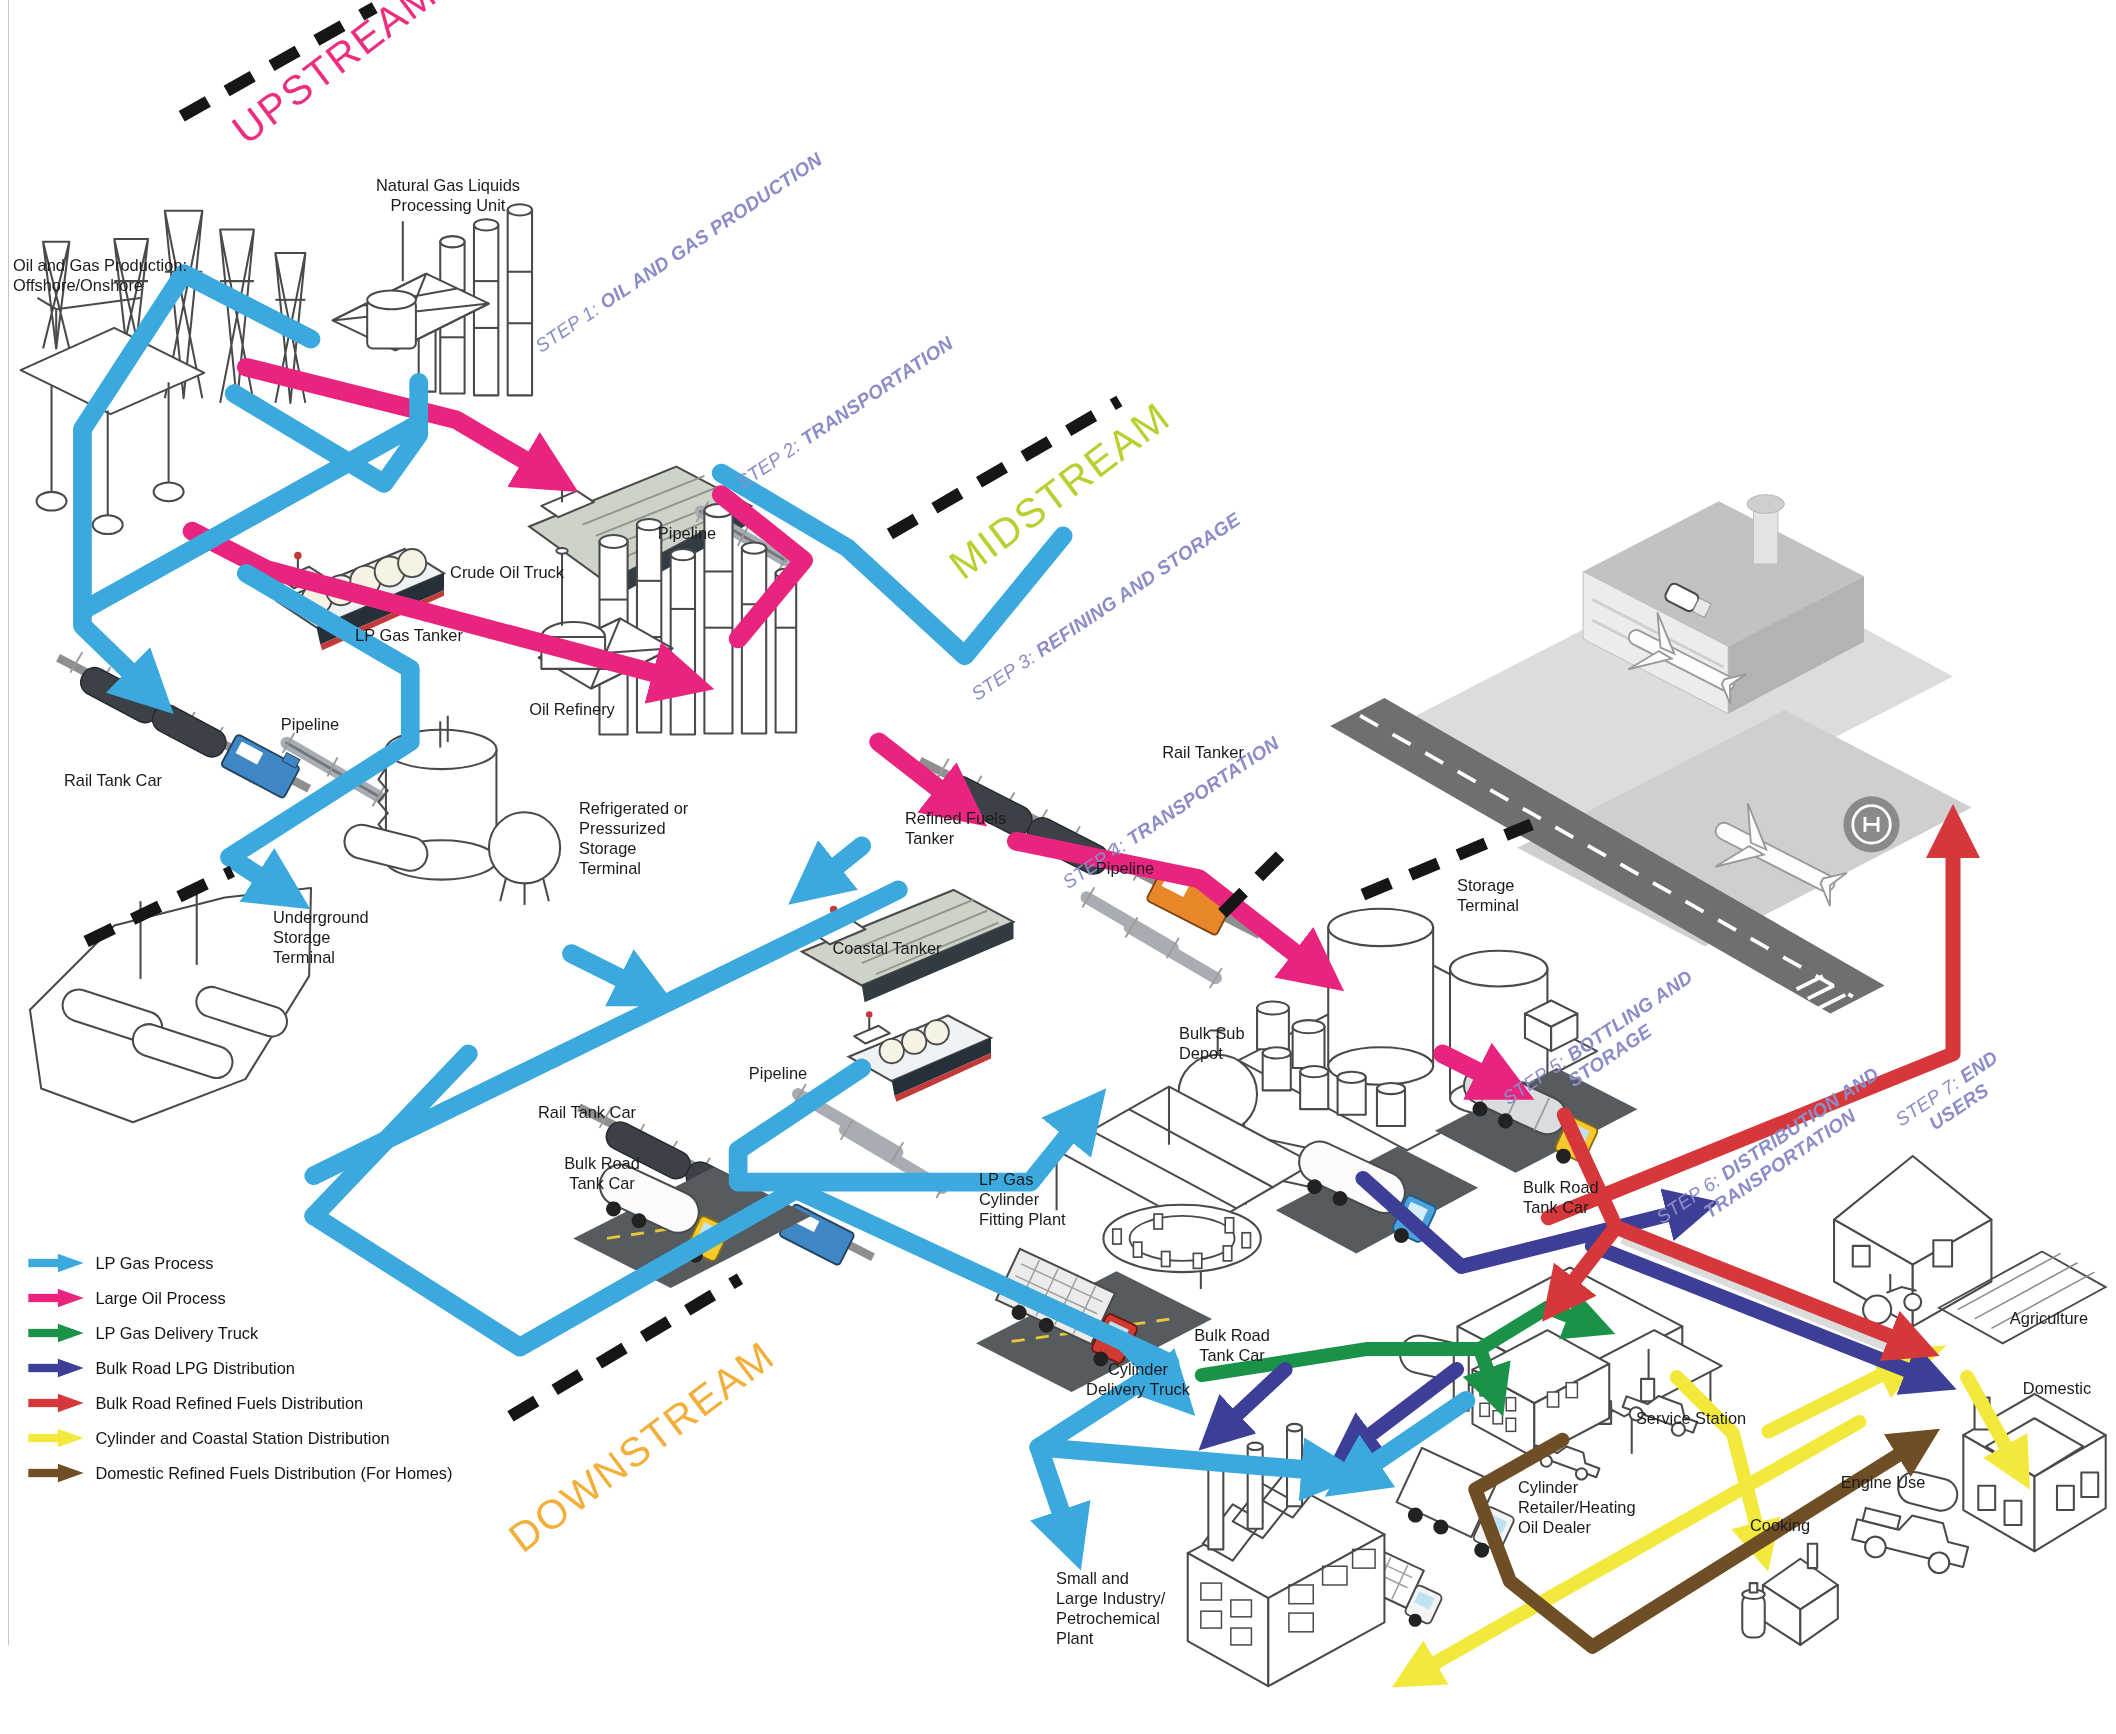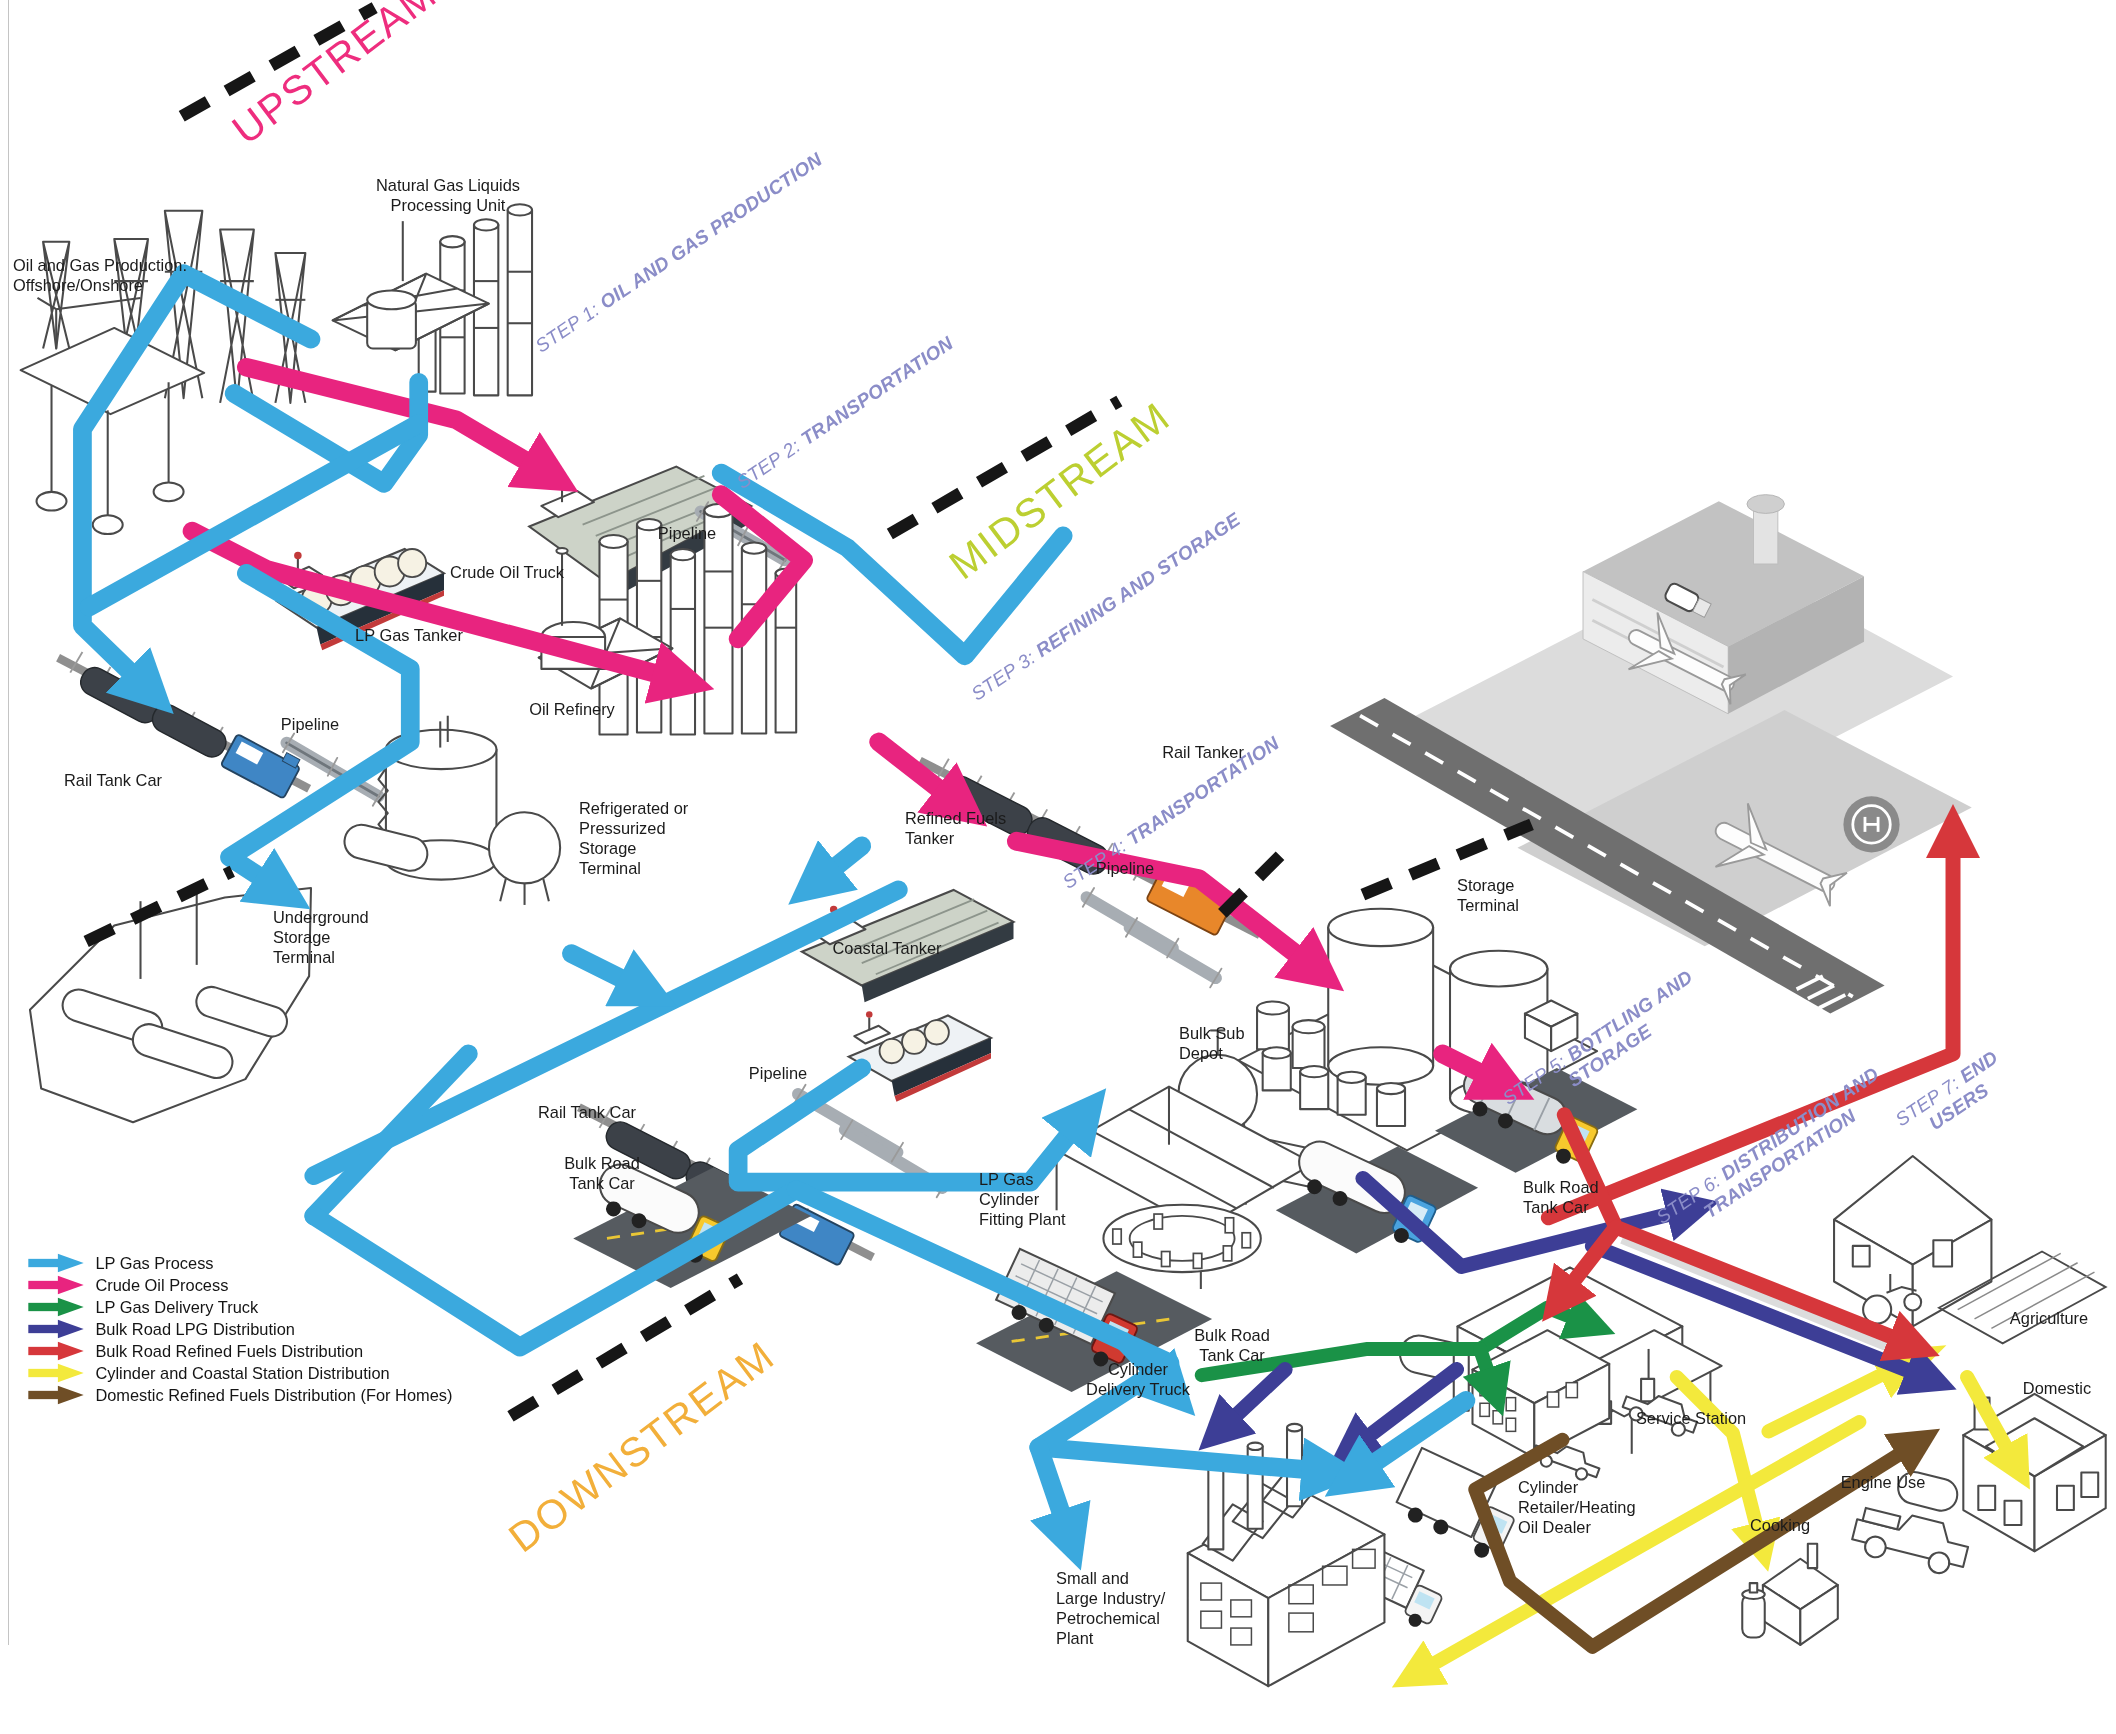--- a/index.html
+++ b/index.html
@@ -9,21 +9,21 @@
   svg.art{position:absolute;left:0;top:0;}
   .lbl,.lblL{position:absolute;font-size:16.4px;line-height:1.22;white-space:pre-line;color:#1b1b1b;}
   .lbl{transform:translate(-50%,-50%);text-align:center;}
   .lblL{text-align:left;}
   .step{position:absolute;font-style:italic;font-size:19px;letter-spacing:0.3px;
         transform:translate(-50%,-50%) rotate(-34deg);white-space:pre-line;text-align:center;}
   .step b{font-weight:bold;}
   .section{position:absolute;font-size:41px;letter-spacing:1.9px;
         transform:translate(-50%,-50%) rotate(-37deg);font-weight:500;}
   .title{position:absolute;top:15px;right:15px;font-size:37px;color:#161616;}
-  .legend{position:absolute;left:26px;top:1254px;display:flex;flex-direction:column;gap:4px;}
+  .legend{position:absolute;left:26px;top:1254px;display:flex;flex-direction:column;gap:17px;}
   .lrow{display:flex;align-items:center;gap:9.4px;height:18px;}
   .lrow span{font-size:16.4px;color:#151515;}
   .edge{position:absolute;left:7.5px;top:0;width:1.9px;height:1645px;background:#c4c4c4;}
   .ln{fill:#fff;stroke:#4a4a4a;stroke-width:2.2;stroke-linejoin:round;}
   .ln2{fill:none;stroke:#4a4a4a;stroke-width:2.2;stroke-linejoin:round;}
   .dk{fill:#3c4148;stroke:#24282c;stroke-width:1.5;}
   .rd{fill:#565b60;stroke:none;}
   .tie{stroke:#9a9a9a;stroke-width:2;}
 </style>
 </head>
@@ -776,21 +776,21 @@
           <line x1="2" y1="13" x2="36" y2="13" stroke-width="9" stroke="#3BA9DE"></line>
           <path d="M34,3 L62,13 L34,23 Z" fill="#3BA9DE"></path>
         </svg>
     <span>LP Gas Process</span>
   </div>
   <div class="lrow">
     <svg width="60" height="24" viewBox="0 0 64 26">
           <line x1="2" y1="13" x2="36" y2="13" stroke-width="9" stroke="#E8247F"></line>
           <path d="M34,3 L62,13 L34,23 Z" fill="#E8247F"></path>
         </svg>
-    <span>Crude Oil Process</span>
+    <span>Large Oil Process</span>
   </div>
   <div class="lrow">
     <svg width="60" height="24" viewBox="0 0 64 26">
           <line x1="2" y1="13" x2="36" y2="13" stroke-width="9" stroke="#1A9247"></line>
           <path d="M34,3 L62,13 L34,23 Z" fill="#1A9247"></path>
         </svg>
     <span>LP Gas Delivery Truck</span>
   </div>
   <div class="lrow">
     <svg width="60" height="24" viewBox="0 0 64 26">

